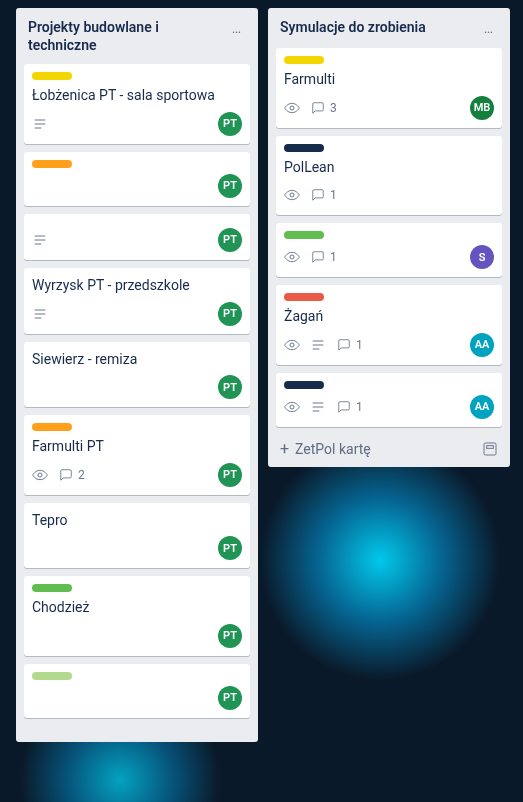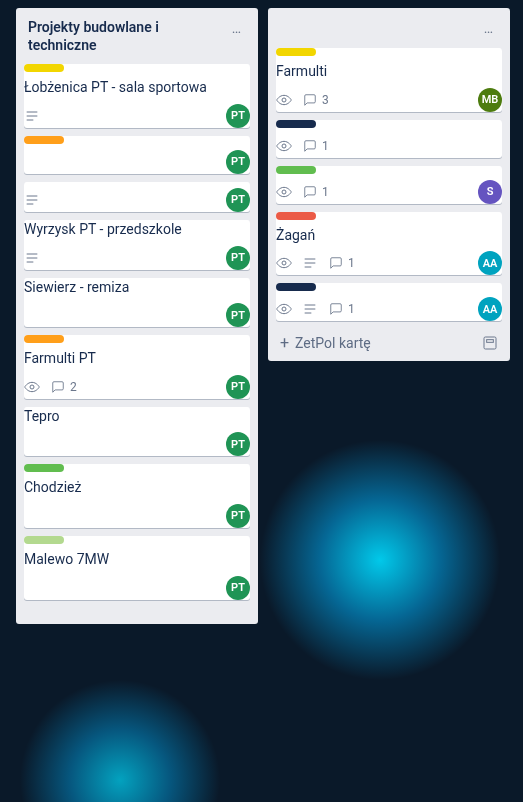--- a/index.html
+++ b/index.html
@@ -43,20 +43,21 @@
   color: #6b778c;
   font-size: 14px;
   padding: 2px 4px;
   cursor: pointer;
   letter-spacing: 1px;
 }
 .card {
   background: #fff;
   border-radius: 3px;
   box-shadow: 0 1px 0 rgba(9,30,66,0.25);
+  padding: 8px;
   cursor: pointer;
   position: relative;
 }
 .label {
   height: 8px;
   width: 40px;
   border-radius: 4px;
   margin-bottom: 6px;
 }
 .card-title {
@@ -221,30 +222,30 @@
     <div class="card">
       <div class="label" style="background: rgb(97, 189, 79);"></div>
       <div class="card-title">Chodzież</div>
       <div class="badges">
         <div class="badge-group"></div>
         <div class="avatar" style="background: rgb(31, 148, 85);">PT</div>
       </div>
     </div>
     <div class="card">
       <div class="label" style="background: rgb(179, 217, 143);"></div>
-      <div class="card-title">Malewo 7MW</div>
       <div class="badges">
         <div class="badge-group"></div>
         <div class="avatar" style="background: rgb(31, 148, 85);">PT</div>
       </div>
     </div>
     <div class="add-card"></div>
   </div>
 <div class="list">
     <div class="list-header">
+      <div class="list-title">Symulacje do zrobienia</div>
       <div class="list-menu">…</div>
     </div>
     <div class="card">
       <div class="label" style="background: rgb(242, 214, 0);"></div>
       <div class="card-title">Farmulti</div>
       <div class="badges">
         <div class="badge-group">
           <span class="icon">
             <svg viewBox="0 0 24 24" width="16" height="16">
               <path d="M1 12s4-7 11-7 11 7 11 7-4 7-11 7S1 12 1 12z"></path>
@@ -253,25 +254,26 @@
           </span>
           <span class="comment-badge">
             <span class="icon">
               <svg viewBox="0 0 24 24" width="14" height="14">
                 <path d="M21 15a2 2 0 0 1-2 2H7l-4 4V5a2 2 0 0 1 2-2h14a2 2 0 0 1 2 2z"></path>
               </svg>
             </span>
             <span>3</span>
           </span>
         </div>
-        <div class="avatar" style="background: #4d7c0f; border-radius: 12px;">MB</div>
+        <div class="avatar" style="background: #15803d; border-radius: 12px;">MB</div>
       </div>
     </div>
     <div class="card">
       <div class="label" style="background: rgb(23, 43, 77);"></div>
+      <div class="card-title">PolLean</div>
       <div class="badges">
         <div class="badge-group">
           <span class="icon">
             <svg viewBox="0 0 24 24" width="16" height="16">
               <path d="M1 12s4-7 11-7 11 7 11 7-4 7-11 7S1 12 1 12z"></path>
               <circle cx="12" cy="12" r="3"></circle>
             </svg>
           </span>
           <span class="comment-badge">
             <span class="icon">

